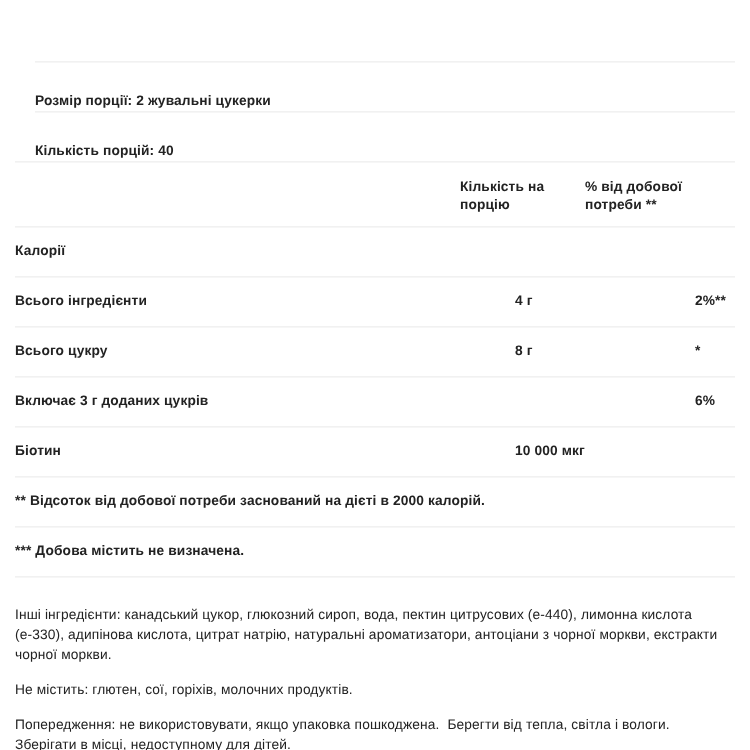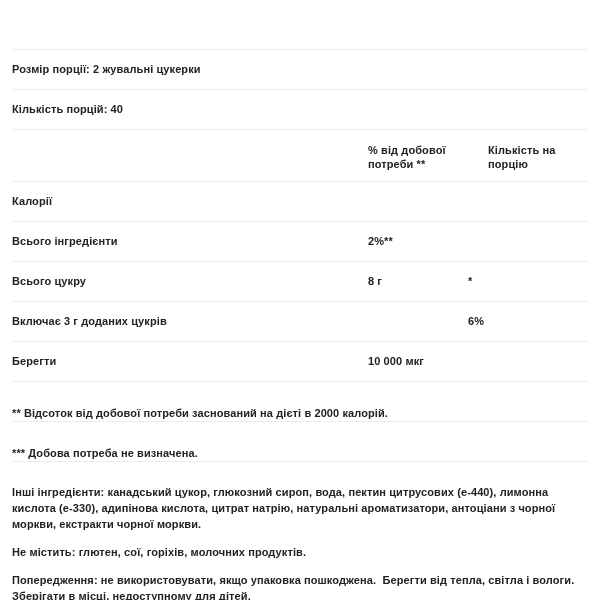--- a/index.html
+++ b/index.html
@@ -49,56 +49,58 @@
     font-size: 11px;
     font-weight: 700;
     line-height: 15px;
     color: #222222;
     letter-spacing: 0.1px;
   }
 
   
   .serving-row {
     height: 40px;
-    align-items: center;
+    align-items: flex-end;
+    margin-left: 16px;
   }
 
   
   .header-row {
     height: 52px;
     align-items: flex-start;
     padding-top: 13px;
   }
   .header-row .cell {
     line-height: 14px;
   }
 
   
   .nutrient-row {
     height: 40px;
     align-items: center;
+    gap: 44px;
   }
 
   
   .footnote-row {
     height: 40px;
-    align-items: flex-end;
+    align-items: center;
   }
   .footnote-row .cell {
     font-weight: 700;
   }
 
   
   .block {
     border-top: 1px solid #ededed;
     padding-top: 13px;
   }
   .para {
     font-size: 11px;
-    font-weight: 700;
+    font-weight: 400;
     line-height: 16px;
     color: #222222;
     margin: 0 0 12px 0;
     letter-spacing: 0.1px;
     white-space: pre-wrap;
   }
   .para:last-child {
     margin-bottom: 0;
   }
 
@@ -119,57 +121,58 @@
   <div class="row serving-row">
     <div class="cell">Розмір порції: 2 жувальні цукерки</div>
   </div>
 
   <div class="row serving-row">
     <div class="cell">Кількість порцій: 40</div>
   </div>
 
   <div class="row header-row">
     <div class="cell col-name"></div>
+    <div class="cell col-amount">Кількість на порцію</div>
     <div class="cell col-dv">% від добової потреби **</div>
-    <div class="cell col-amount">Кількість на порцію</div>
   </div>
 
   <div class="row nutrient-row">
     <div class="cell col-name">Калорії</div>
     <div class="cell col-dv"></div>
   </div>
 
   <div class="row nutrient-row">
     <div class="cell col-name">Всього інгредієнти</div>
+    <div class="cell col-amount">4 г</div>
     <div class="cell col-dv">2%**</div>
   </div>
 
   <div class="row nutrient-row">
     <div class="cell col-name">Всього цукру</div>
     <div class="cell col-amount">8 г</div>
     <div class="cell col-dv">*</div>
   </div>
 
   <div class="row nutrient-row">
     <div class="cell col-name">Включає 3 г доданих цукрів</div>
     <div class="cell col-amount"></div>
     <div class="cell col-dv">6%</div>
   </div>
 
   <div class="row nutrient-row">
-    <div class="cell col-name">Берегти</div>
+    <div class="cell col-name">Біотин</div>
     <div class="cell col-amount">10 000 мкг</div>
   </div>
 
   <div class="row footnote-row">
     <div class="cell">** Відсоток від добової потреби заснований на дієті в 2000 калорій.</div>
   </div>
 
   <div class="row footnote-row">
-    <div class="cell">*** Добова потреба не визначена.</div>
+    <div class="cell">*** Добова містить не визначена.</div>
   </div>
 
   <div class="block">
     <div class="gap-before-ingredients"></div>
     <p class="para">Інші інгредієнти: канадський цукор, глюкозний сироп, вода, пектин цитрусових (е-440), лимонна кислота (е-330), адипінова кислота, цитрат натрію, натуральні ароматизатори, антоціани з чорної моркви, екстракти чорної моркви.</p>
     <p class="para">Не містить: глютен, сої, горіхів, молочних продуктів.</p>
     <p class="para">Попередження: не використовувати, якщо упаковка пошкоджена.  Берегти від тепла, світла і вологи. Зберігати в місці, недоступному для дітей.</p>
   </div>
 
 </div>

